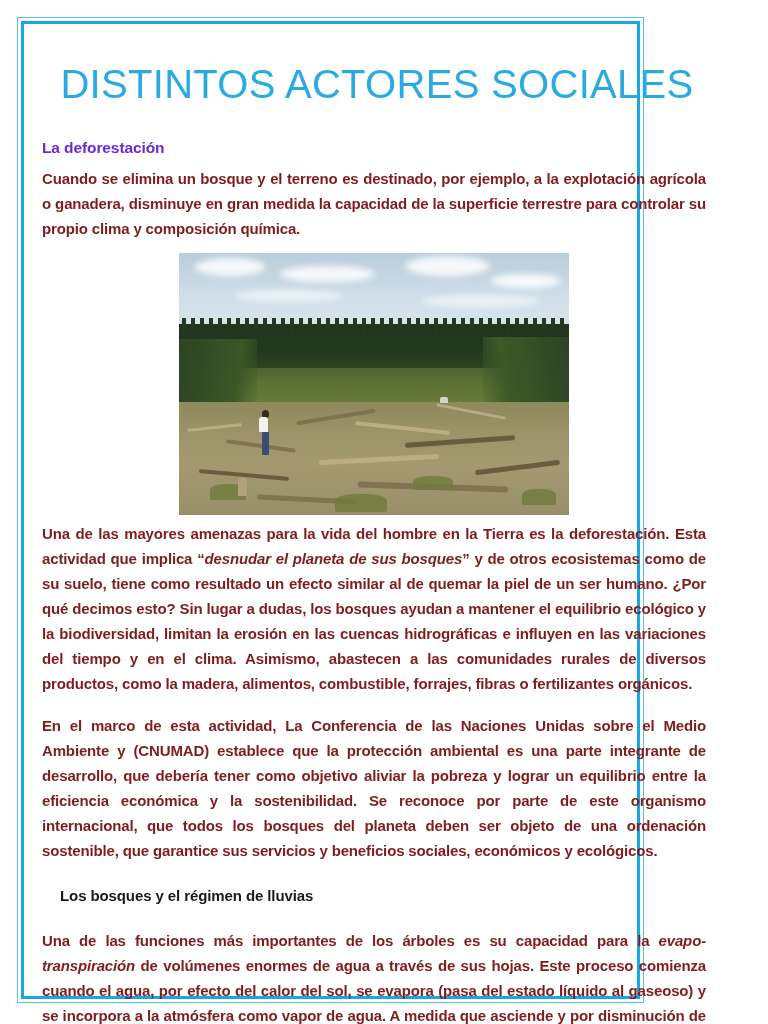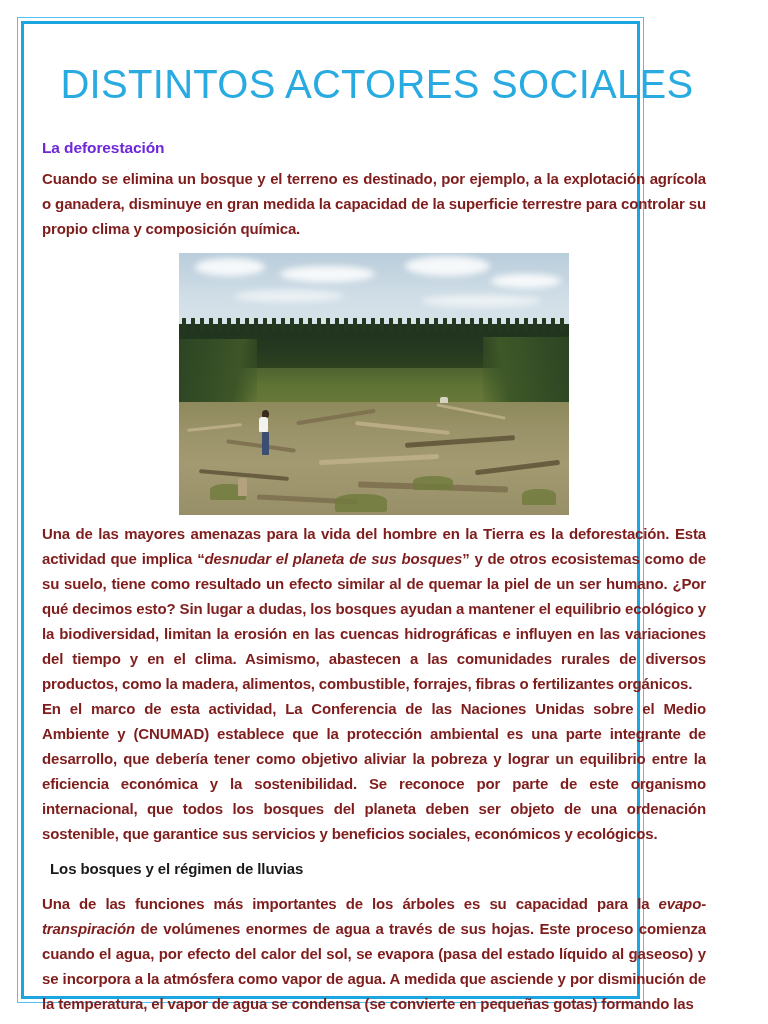--- a/index.html
+++ b/index.html
@@ -71,34 +71,34 @@
     color: #6d28d9;
     margin: 0 0 8px 0;
     line-height: 20px;
     letter-spacing: -0.1px;
   }
   .sub-heading {
     font-size: 15px;
     font-weight: bold;
     color: #1a1a1a;
     line-height: 29px;
-    margin: 8px;
+    margin: 18px;
     letter-spacing: -0.1px;
   }
   p.body {
     font-size: 15px;
     font-weight: bold;
     color: #7f1d1d;
     line-height: 25px;
     margin: 0;
     letter-spacing: -0.15px;
     text-align: justify;
     text-justify: inter-word;
   }
-  p.gap { }
+  p.gap { margin-top: 17px; }
   .it { font-style: italic; }
 
   
   .figure {
     margin: 12px 0 6px 0;
     display: flex;
     justify-content: center;
   }
   .photo {
     position: relative;

